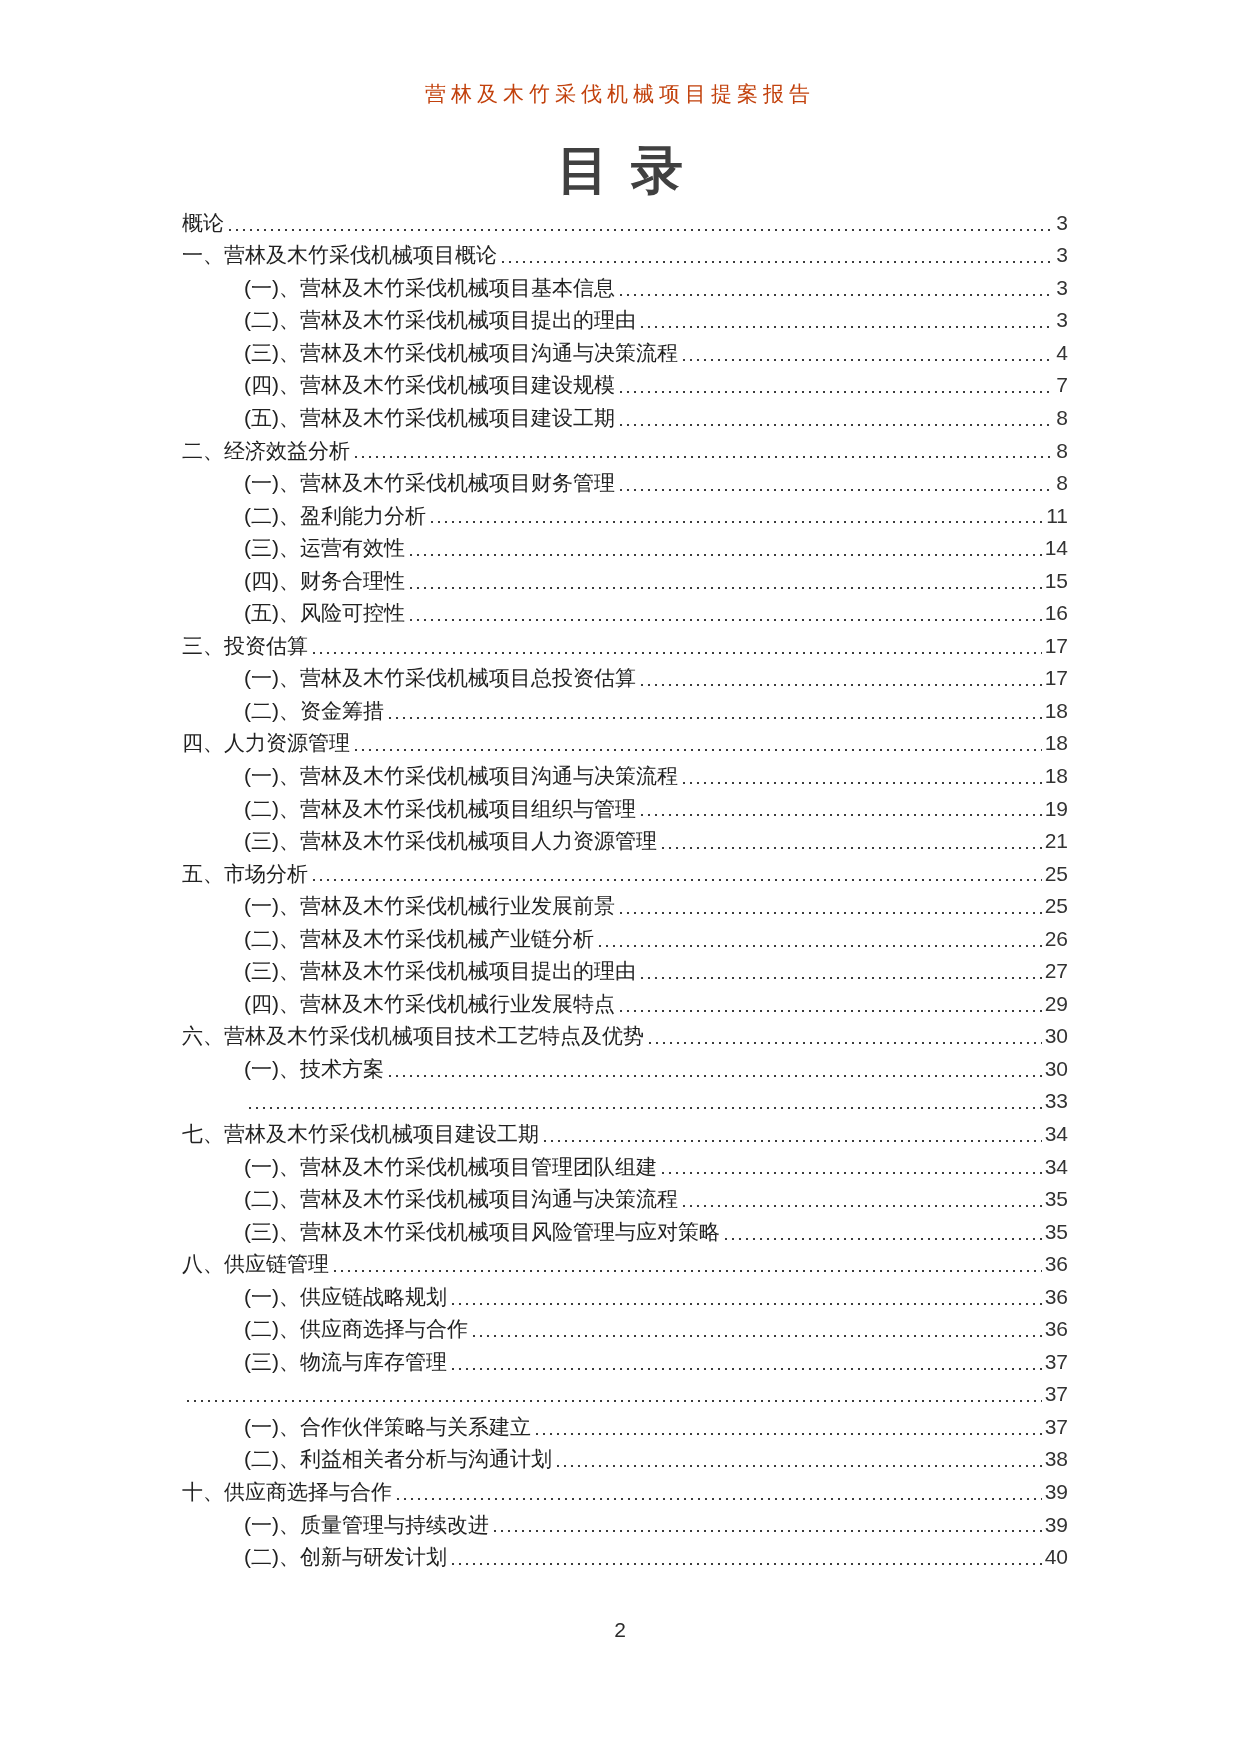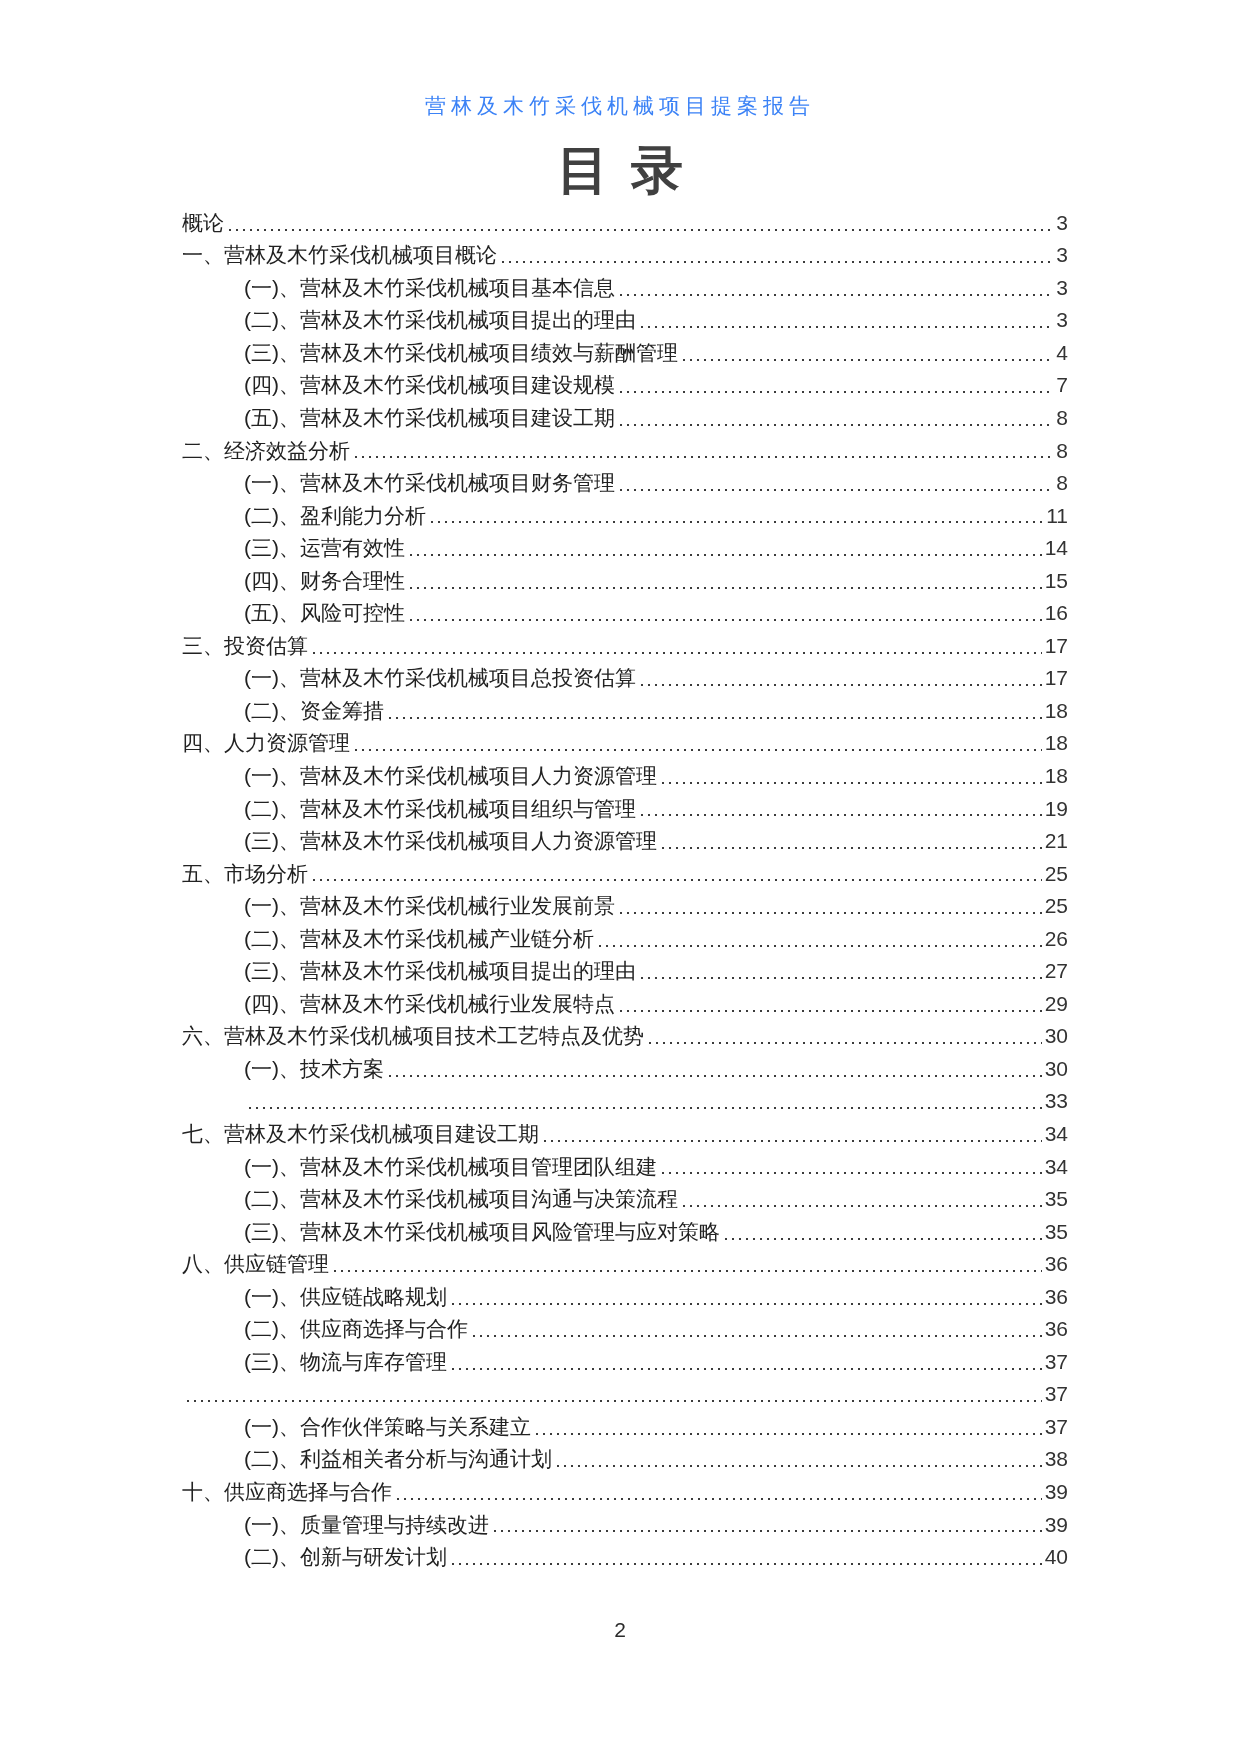--- a/index.html
+++ b/index.html
@@ -12,28 +12,28 @@
   }
   .page {
     position: relative;
     width: 1240px;
     height: 1753px;
     background: #ffffff;
     color: #1f1f1f;
   }
   .doc-header {
     position: absolute;
-    top: 92px;
+    top: 80px;
     left: 0;
     width: 100%;
     text-align: center;
     font-family: "Liberation Serif", serif;
     font-size: 21px;
     letter-spacing: 5px;
-    color: #3b82f6;
+    color: #c2410c;
   }
   .toc-title {
     position: absolute;
     top: 136px;
     left: 0;
     width: 100%;
     text-align: center;
     font-family: "Liberation Serif", serif;
     font-size: 52px;
     font-weight: bold;
@@ -111,21 +111,21 @@
     <span class="toc-label">(一)、营林及木竹采伐机械项目基本信息</span>
     <span class="leader"></span>
     <span class="toc-page">3</span>
   </div>
       <div class="toc-row lvl2">
     <span class="toc-label">(二)、营林及木竹采伐机械项目提出的理由</span>
     <span class="leader"></span>
     <span class="toc-page">3</span>
   </div>
       <div class="toc-row lvl2">
-    <span class="toc-label">(三)、营林及木竹采伐机械项目绩效与薪酬管理</span>
+    <span class="toc-label">(三)、营林及木竹采伐机械项目沟通与决策流程</span>
     <span class="leader"></span>
     <span class="toc-page">4</span>
   </div>
       <div class="toc-row lvl2">
     <span class="toc-label">(四)、营林及木竹采伐机械项目建设规模</span>
     <span class="leader"></span>
     <span class="toc-page">7</span>
   </div>
       <div class="toc-row lvl2">
     <span class="toc-label">(五)、营林及木竹采伐机械项目建设工期</span>
@@ -176,21 +176,21 @@
     <span class="toc-label">(二)、资金筹措</span>
     <span class="leader"></span>
     <span class="toc-page">18</span>
   </div>
       <div class="toc-row lvl1">
     <span class="toc-label">四、人力资源管理</span>
     <span class="leader"></span>
     <span class="toc-page">18</span>
   </div>
       <div class="toc-row lvl2">
-    <span class="toc-label">(一)、营林及木竹采伐机械项目人力资源管理</span>
+    <span class="toc-label">(一)、营林及木竹采伐机械项目沟通与决策流程</span>
     <span class="leader"></span>
     <span class="toc-page">18</span>
   </div>
       <div class="toc-row lvl2">
     <span class="toc-label">(二)、营林及木竹采伐机械项目组织与管理</span>
     <span class="leader"></span>
     <span class="toc-page">19</span>
   </div>
       <div class="toc-row lvl2">
     <span class="toc-label">(三)、营林及木竹采伐机械项目人力资源管理</span>

